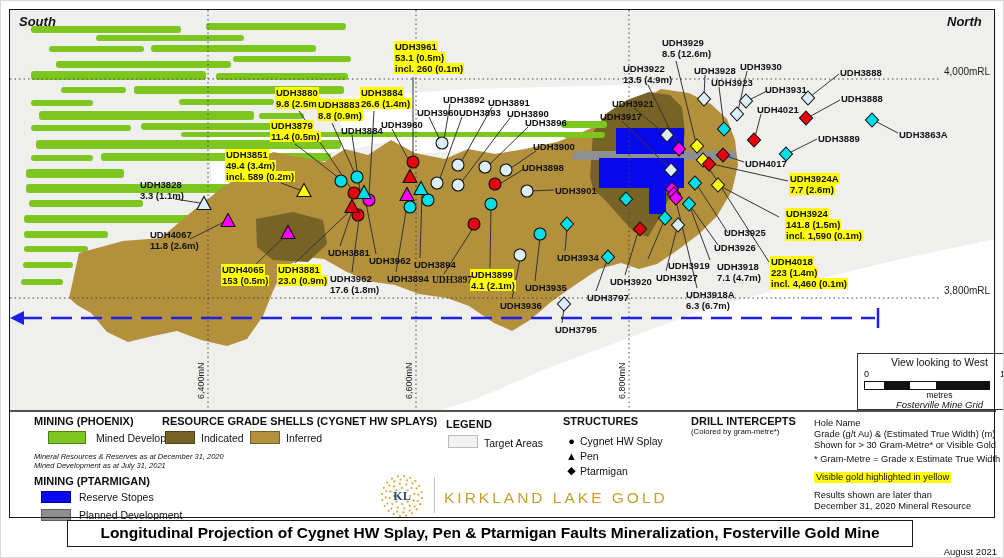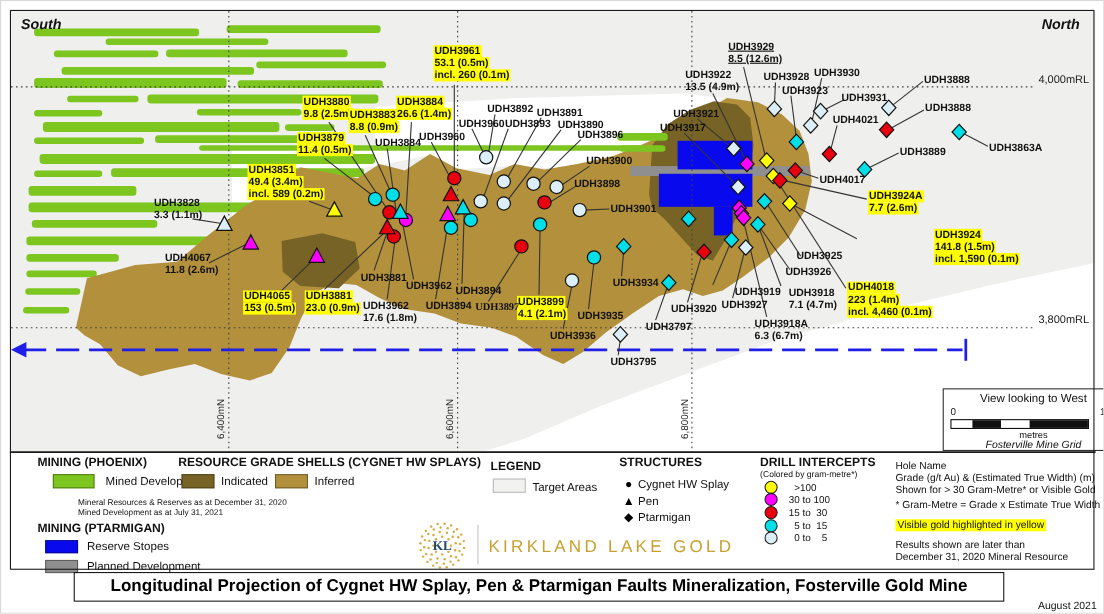--- a/index.html
+++ b/index.html
@@ -16,21 +16,21 @@
   #scalebox .n100{position:absolute;right:6px;top:15px;font-size:9px;color:#111;}
   #sbar{position:absolute;left:6px;top:27px;width:124px;height:7px;border:1px solid #111;background:#fff;}
   #sbar .seg{position:absolute;top:0;height:100%;background:#111;}
   #scalebox .units{position:absolute;left:0;top:36px;width:100%;text-align:center;font-size:8.5px;color:#111;}
   #scalebox .gridlab{position:absolute;left:0;top:45px;width:100%;text-align:center;font-size:9.5px;font-style:italic;color:#111;}
   #levelnote{position:absolute;left:884px;top:299px;z-index:2;font-size:10.5px;font-weight:bold;font-style:italic;line-height:11.5px;white-space:nowrap;}
   #legend{position:absolute;left:9px;top:410px;width:986px;height:107px;z-index:2;}
   .lg-title{position:absolute;font-size:11px;font-weight:bold;color:#111;white-space:nowrap;}
   .lg-label{position:absolute;font-size:10.5px;color:#111;white-space:nowrap;}
   .swatch{position:absolute;box-sizing:border-box;border:1px solid rgba(0,0,0,.35);}
-  .lg-note{font-size:7.5px;color:#111;line-height:9px;white-space:nowrap;margin-left:37px;}
+  .lg-note{font-size:7.5px;font-style:italic;color:#111;line-height:9px;white-space:nowrap;}
   #notes{position:absolute;left:24px;top:41px;}
   #structure-rows{position:absolute;left:553px;top:22px;}
   .st-row{display:flex;align-items:center;height:15px;}
   .st-glyph{width:17px;text-align:center;font-size:11px;color:#000;}
   .st-label{font-size:10.5px;color:#111;white-space:nowrap;}
   #intercept-sub{position:absolute;left:681px;top:16px;font-size:7.8px;color:#111;white-space:nowrap;}
   #intercept-rows{position:absolute;left:685px;top:26px;}
   .ic-row{display:flex;align-items:center;height:11.6px;}
   .ic-dot{width:12px;height:12px;border-radius:50%;border:1px solid #222;box-sizing:border-box;margin-right:10px;}
   .ic-label{font-size:9px;color:#111;white-space:pre;}
@@ -265,21 +265,21 @@
         <div class="ll">23.0 (0.9m)</div>
       </div>
       <div class="map-label hl" style="left: 469px; top: 268px;">
         <div class="ll">UDH3899</div>
         <div class="ll">4.1 (2.1m)</div>
       </div>
       <div class="map-label hl" style="left: 788px; top: 172px;">
         <div class="ll">UDH3924A</div>
         <div class="ll">7.7 (2.6m)</div>
       </div>
-      <div class="map-label hl" style="left: 812px; top: 207px; padding-left: 36px;">
+      <div class="map-label hl" style="left: 748px; top: 207px; padding-left: 36px;">
         <div class="ll">UDH3924</div>
         <div class="ll">141.8 (1.5m)</div>
         <div class="ll">incl. 1,590 (0.1m)</div>
       </div>
       <div class="map-label hl" style="left: 769px; top: 255px;">
         <div class="ll">UDH4018</div>
         <div class="ll">223 (1.4m)</div>
         <div class="ll">incl. 4,460 (0.1m)</div>
       </div>
       <div class="map-label" style="left: 139px; top: 178px;">
@@ -326,21 +326,21 @@
       <div class="map-label" style="left: 622px; top: 62px;">
         <div class="ll">UDH3922</div>
         <div class="ll">13.5 (4.9m)</div>
       </div>
       <div class="map-label" style="left: 611px; top: 97px;">
         <div class="ll">UDH3921</div>
       </div>
       <div class="map-label" style="left: 599px; top: 110px;">
         <div class="ll">UDH3917</div>
       </div>
-      <div class="map-label" style="left: 661px; top: 36px; text-decoration: underline;">
+      <div class="map-label" style="left: 661px; top: 36px;">
         <div class="ll">UDH3929</div>
         <div class="ll">8.5 (12.6m)</div>
       </div>
       <div class="map-label" style="left: 693px; top: 64px;">
         <div class="ll">UDH3928</div>
       </div>
       <div class="map-label" style="left: 710px; top: 76px;">
         <div class="ll">UDH3923</div>
       </div>
       <div class="map-label" style="left: 739px; top: 60px;">
@@ -474,42 +474,20 @@
           <span class="st-label">Pen</span>
         </div>
         <div class="st-row">
           <span class="st-glyph">◆</span>
           <span class="st-label">Ptarmigan</span>
         </div>
       </div>
 
     <div class="lg-title" style="left:681px;top:4px">DRILL INTERCEPTS</div>
     <div id="intercept-sub">(Colored by gram-metre*)</div>
-    <div id="intercept-rows">
-        <div class="ic-row">
-          <span class="ic-dot" style="background: rgb(255, 255, 0);"></span>
-          <span class="ic-label">  &gt;100</span>
-        </div>
-        <div class="ic-row">
-          <span class="ic-dot" style="background: rgb(255, 0, 255);"></span>
-          <span class="ic-label">30 to 100</span>
-        </div>
-        <div class="ic-row">
-          <span class="ic-dot" style="background: rgb(232, 0, 15);"></span>
-          <span class="ic-label">15 to  30</span>
-        </div>
-        <div class="ic-row">
-          <span class="ic-dot" style="background: rgb(0, 223, 232);"></span>
-          <span class="ic-label">  5 to  15</span>
-        </div>
-        <div class="ic-row">
-          <span class="ic-dot" style="background: rgb(220, 238, 248);"></span>
-          <span class="ic-label">  0 to    5</span>
-        </div>
-      </div>
 
     <div id="holeinfo">
         <div class="hi">Hole Name</div>
         <div class="hi">Grade (g/t Au) &amp; (Estimated True Width) (m)</div>
         <div class="hi">Shown for &gt; 30 Gram-Metre* or Visible Gold</div>
         <div class="hi" style="margin-top: 3px;">* Gram-Metre = Grade x Estimate True Width</div>
         <div class="hi-hl">Visible gold highlighted in yellow</div>
         <div class="hi">Results shown are later than</div>
         <div class="hi">December 31, 2020 Mineral Resource</div>
       </div>

